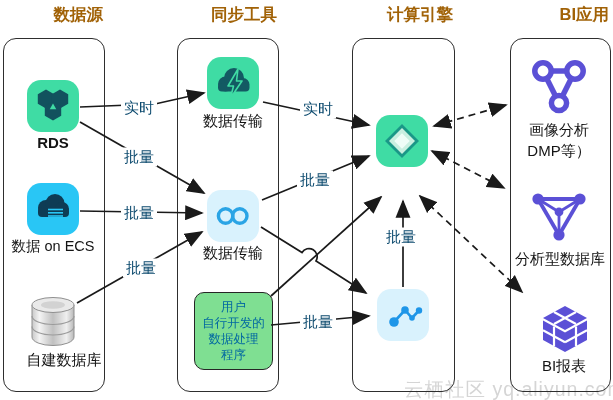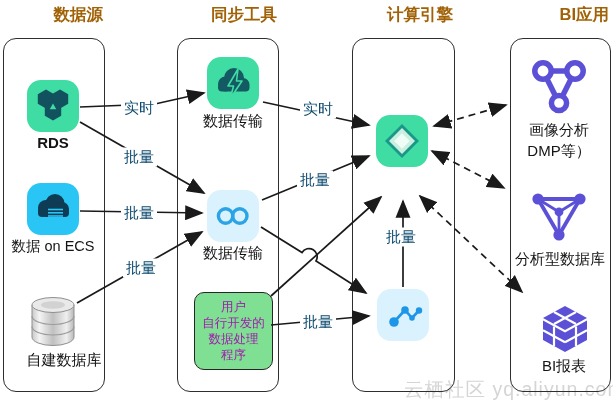--- a/index.html
+++ b/index.html
@@ -5,21 +5,21 @@
   html,body{margin:0;padding:0;background:#ffffff;}
   #canvas{position:relative;width:613px;height:400px;background:#ffffff;overflow:hidden;
           font-family:"Liberation Sans","DejaVu Sans",sans-serif;}
   .colbox{position:absolute;top:38px;height:352px;border:1.6px solid #2e2e2e;border-radius:13px;z-index:1;}
   .hdr{position:absolute;top:4px;font-size:16.5px;font-weight:700;color:#a16207;text-align:right;z-index:2;}
   .icon{position:absolute;border-radius:14px;z-index:2;}
   .lab{position:absolute;font-size:15px;line-height:1.25;color:#141414;text-align:center;z-index:2;}
   .userbox{position:absolute;left:194px;top:292px;width:77px;height:76px;background:#7fdf92;
            border:1.4px solid #262626;border-radius:10px;z-index:2;
            display:flex;flex-direction:column;justify-content:center;align-items:center;}
-  .userbox div{font-size:12.5px;line-height:1.3;color:#a21caf;text-align:center;}
+  .userbox div{font-size:12.5px;line-height:1.3;color:#0369a1;text-align:center;}
   #arrows{position:absolute;left:0;top:0;z-index:3;pointer-events:none;}
   .elab{position:absolute;transform:translate(-50%,-50%);background:#ffffff;padding:0 3px;
         font-size:15px;color:#0c4a6e;z-index:4;white-space:nowrap;}
   .wm{position:absolute;left:404px;top:376px;font-size:19.5px;color:#d5d5d5;letter-spacing:1px;z-index:0;white-space:nowrap;}
 </style>
 </head>
 <body>
 
 <div id="canvas">
 

